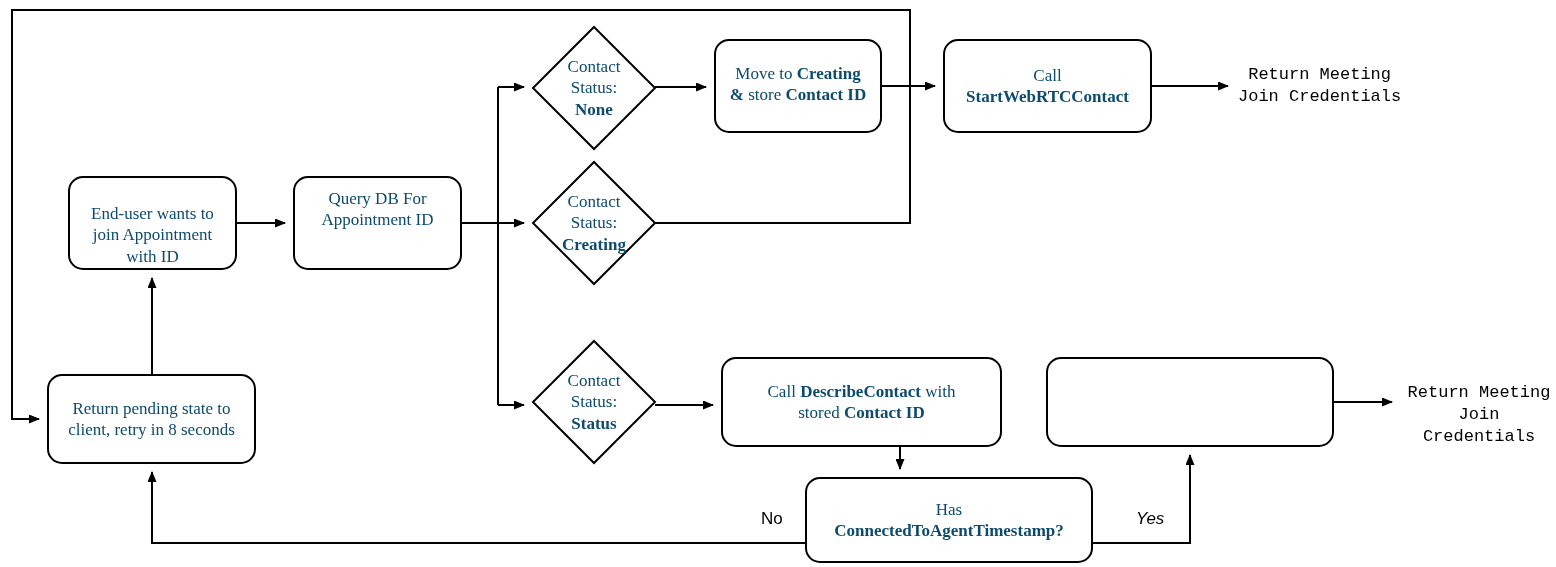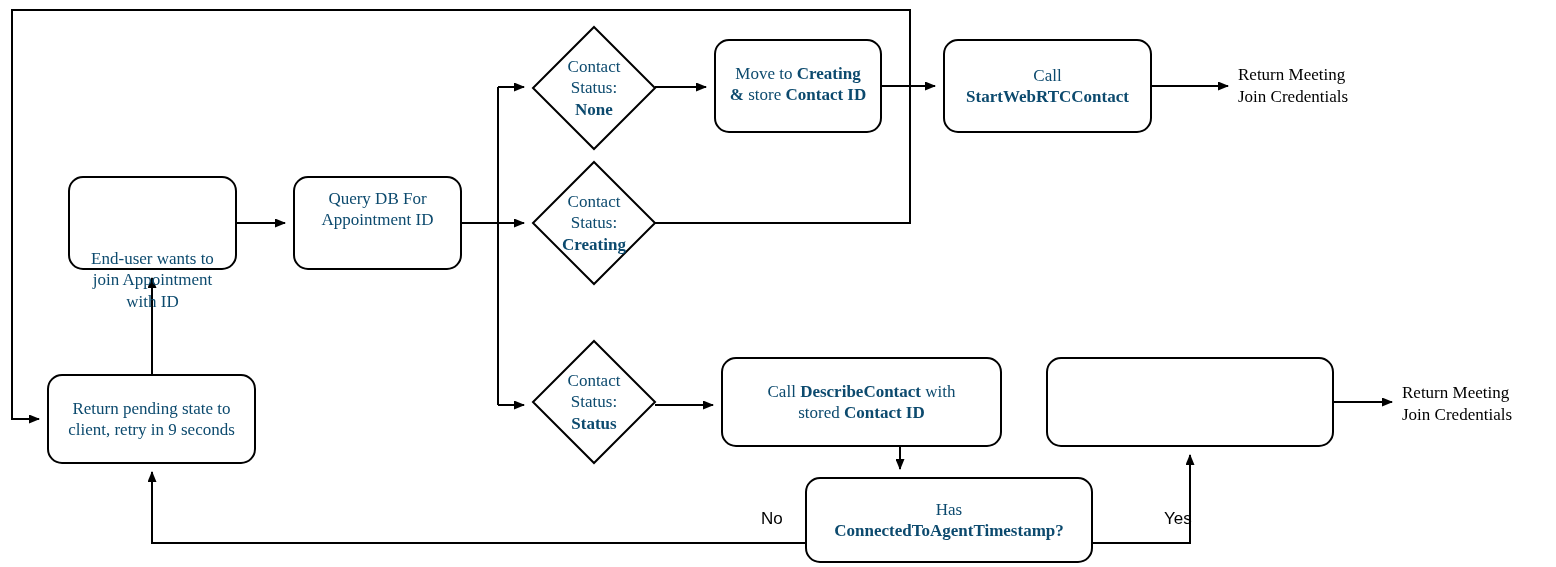--- a/index.html
+++ b/index.html
@@ -50,26 +50,26 @@
   .edge-label {
     position: absolute;
     font-family: "Liberation Sans", sans-serif;
     font-size: 17px;
     color: #000000;
     white-space: pre-line;
     line-height: 1.25;
   }
   .free-text {
     position: absolute;
-    font-family: Liberation Serif, serif;
+    font-family: Liberation Mono, monospace;
     font-size: 17px;
     line-height: 1.3;
     color: #000000;
     white-space: pre-line;
-    text-align: left;
+    text-align: center;
   }
   b { font-weight: bold; }
 </style>
 </head>
 <body>
 
 <div id="diagram-root">
 
   <svg id="flow" viewBox="0 0 1556 567" xmlns="http://www.w3.org/2000/svg">
     <defs>
@@ -104,44 +104,44 @@
         <polygon points="594,341 655,402 594,463 533,402" class="shape-stroke"></polygon>
         <rect x="715" y="40" width="166" height="92" rx="14" ry="14" class="shape-stroke"></rect>
         <rect x="944" y="40" width="207" height="92" rx="14" ry="14" class="shape-stroke"></rect>
         <rect x="722" y="358" width="279" height="88" rx="14" ry="14" class="shape-stroke"></rect>
         <rect x="1047" y="358" width="286" height="88" rx="14" ry="14" class="shape-stroke"></rect>
         <rect x="806" y="478" width="286" height="84" rx="14" ry="14" class="shape-stroke"></rect>
         <rect x="48" y="375" width="207" height="88" rx="14" ry="14" class="shape-stroke"></rect>
       </g>
   </svg>
 
-  <div class="node-label" id="lbl-end-user" style="left: 77px; top: 177px; width: 151px; height: 116px; margin-top: 45px;">End-user wants to join Appointment with ID</div>
+  <div class="node-label" id="lbl-end-user" style="left: 77px; top: 177px; width: 151px; height: 116px;">End-user wants to join Appointment with ID</div>
 
   <div class="node-label" id="lbl-query-db" style="left: 302px; top: 163px; width: 151px; height: 92px;">Query DB For Appointment ID</div>
 
   <div class="node-label" id="lbl-status-none" style="left: 547px; top: 27px; width: 94px; height: 122px;"><span>Contact<br>Status:<br><b>None</b></span></div>
 
   <div class="node-label" id="lbl-status-creating" style="left: 547px; top: 162px; width: 94px; height: 122px;"><span>Contact<br>Status:<br><b>Creating</b></span></div>
 
   <div class="node-label" id="lbl-status-created" style="left: 547px; top: 341px; width: 94px; height: 122px;"><span>Contact<br>Status:<br><b>Status</b></span></div>
 
   <div class="node-label" id="lbl-move-creating" style="left: 725px; top: 40px; width: 146px; height: 88px;"><span>Move to <b>Creating</b><br><b>&amp; </b>store <b>Contact ID</b></span></div>
 
   <div class="node-label" id="lbl-start-webrtc" style="left: 952px; top: 40px; width: 191px; height: 92px;"><span>Call<br><b>StartWebRTCContact</b></span></div>
 
   <div class="node-label" id="lbl-describe-contact" style="left: 732px; top: 358px; width: 259px; height: 88px;"><span>Call <b>DescribeContact</b> with<br>stored <b>Contact ID</b></span></div>
 
 
   <div class="node-label" id="lbl-has-timestamp" style="left: 810px; top: 478px; width: 278px; height: 84px;"><span>Has<br><b>ConnectedToAgentTimestamp?</b></span></div>
 
-  <div class="node-label" id="lbl-return-pending" style="left: 54px; top: 375px; width: 195px; height: 88px;">Return pending state to client, retry in 9 seconds</div>
+  <div class="node-label" id="lbl-return-pending" style="left: 54px; top: 375px; width: 195px; height: 88px;">Return pending state to client, retry in 8 seconds</div>
 
   <div class="free-text" id="term-top" style="left: 1238px; top: 64px;">Return Meeting
 Join Credentials</div>
 
   <div class="free-text" id="term-bottom" style="left: 1402px; top: 382px;">Return Meeting
 Join Credentials</div>
 
   <div class="edge-label" id="edge-no" style="left: 761px; top: 508px; text-align: center;">No</div>
 
-  <div class="edge-label" id="edge-yes" style="left: 1164px; top: 508px;">Yes</div>
+  <div class="edge-label" id="edge-yes" style="left: 1136px; top: 508px; font-style: italic;">Yes</div>
 
 </div>
 
 </body></html>

